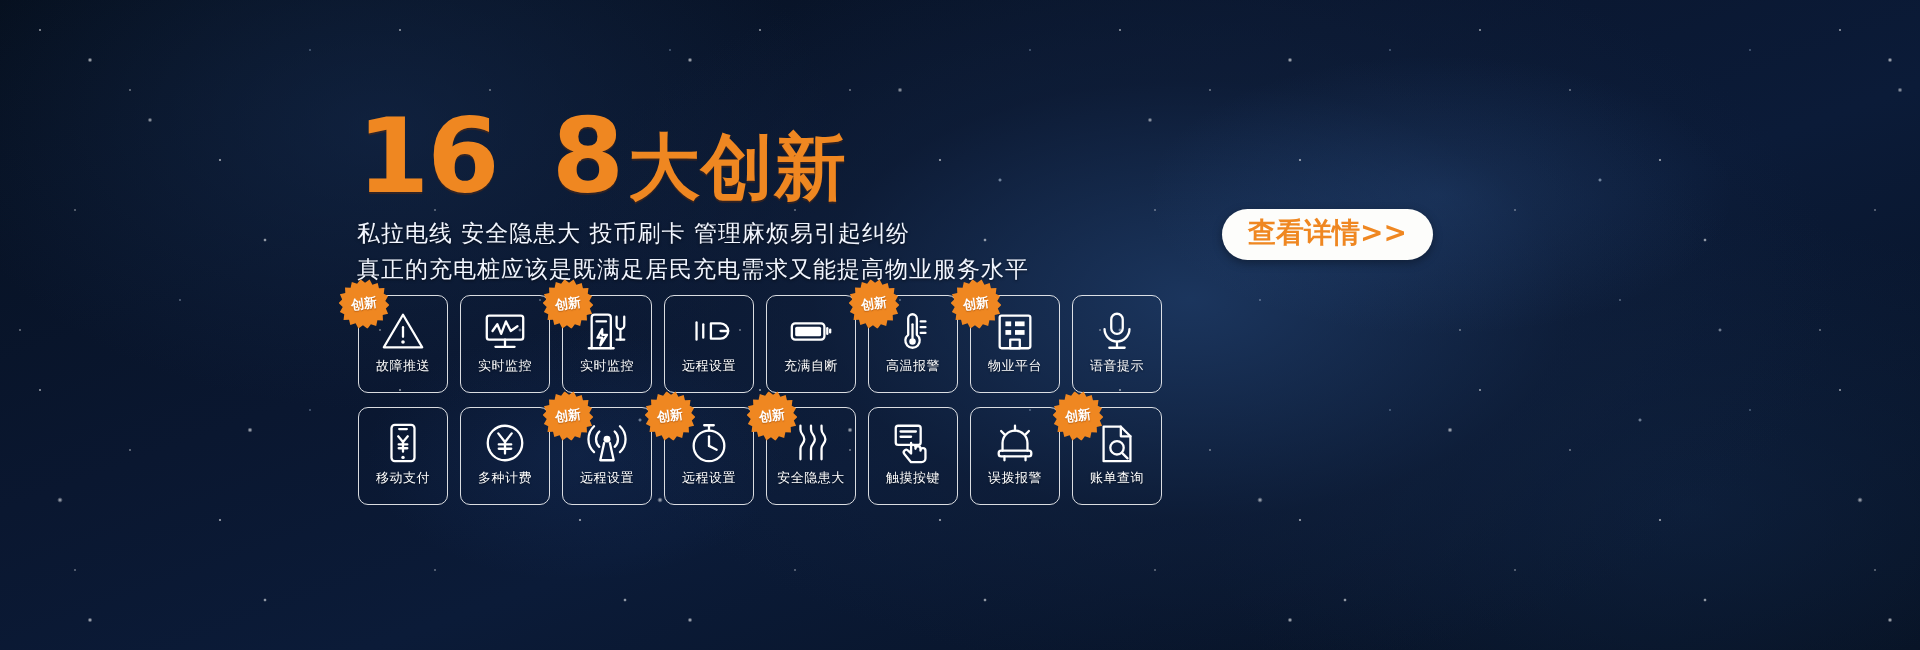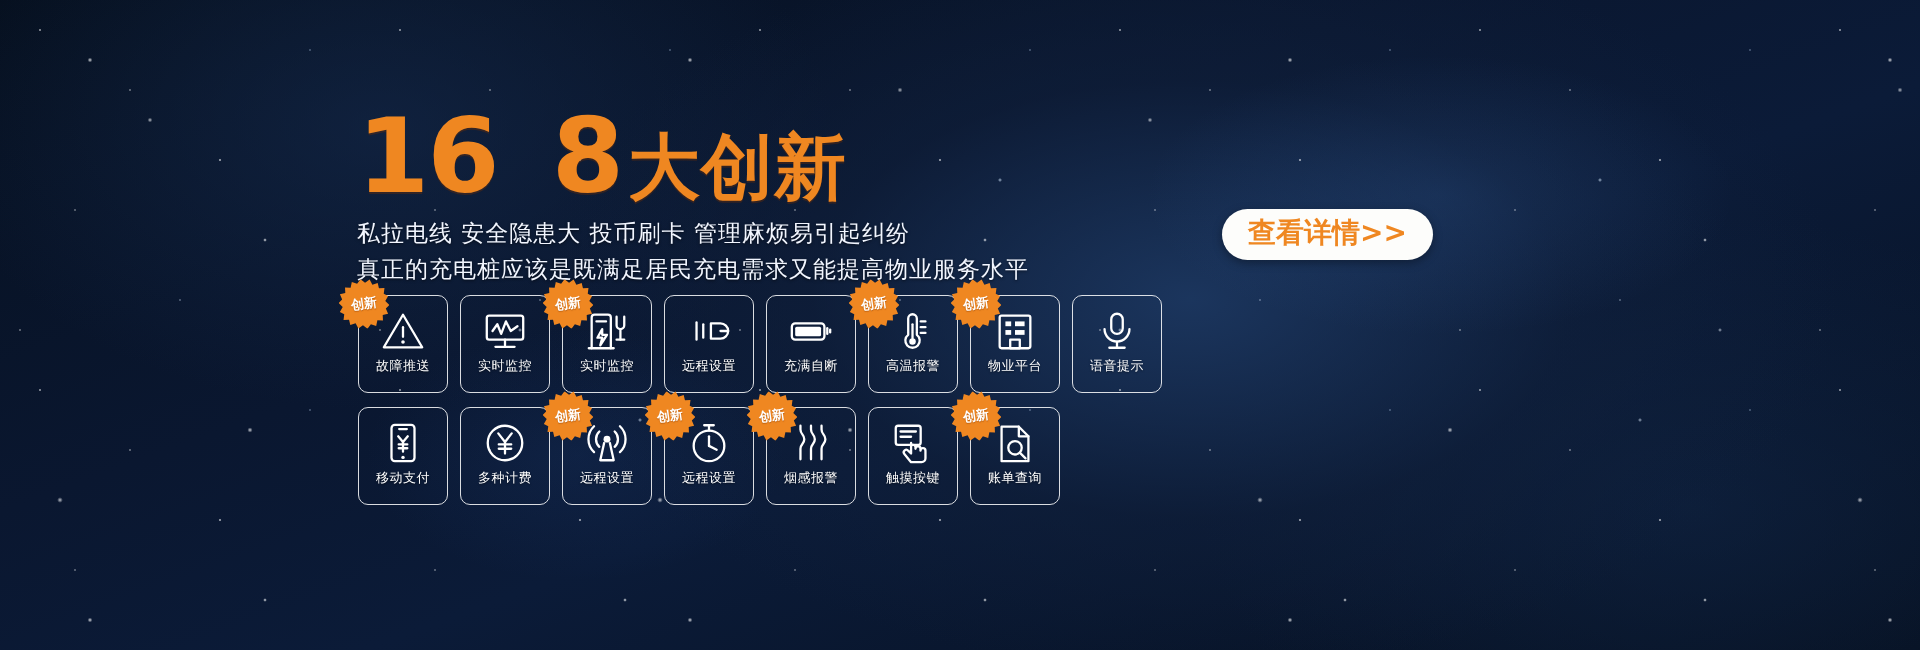--- a/index.html
+++ b/index.html
@@ -329,34 +329,48 @@
         </div>
         <div class="tile">
           <div class="badge">创新</div>
           <div class="ico">
             <svg viewBox="0 0 48 48" width="46" height="46">
               <path fill="none" stroke="currentColor" stroke-width="2.4" stroke-linecap="round" stroke-linejoin="round" d="M13 41 V30 c0 -5 4 -5 4 -10 s-4 -5 -4 -10 V6"></path>
               <path fill="none" stroke="currentColor" stroke-width="2.4" stroke-linecap="round" stroke-linejoin="round" d="M24 41 V30 c0 -5 4 -5 4 -10 s-4 -5 -4 -10 V6"></path>
               <path fill="none" stroke="currentColor" stroke-width="2.4" stroke-linecap="round" stroke-linejoin="round" d="M35 41 V30 c0 -5 4 -5 4 -10 s-4 -5 -4 -10 V6"></path>
             </svg>
           </div>
-          <div class="cap">烟感报警</div>
+          <div class="cap">安全隐患大</div>
         </div>
         <div class="tile">
           <div class="ico">
             <svg viewBox="0 0 48 48" width="46" height="46">
               <rect fill="none" stroke="currentColor" stroke-width="2.4" stroke-linecap="round" stroke-linejoin="round" x="6" y="6" width="26" height="20" rx="2.5"></rect>
               <line fill="none" stroke="currentColor" stroke-width="2.4" stroke-linecap="round" stroke-linejoin="round" x1="11" y1="12" x2="27" y2="12"></line>
               <line fill="none" stroke="currentColor" stroke-width="2.4" stroke-linecap="round" stroke-linejoin="round" x1="11" y1="17.5" x2="22" y2="17.5"></line>
               <path fill="none" stroke="currentColor" stroke-width="2.4" stroke-linecap="round" stroke-linejoin="round" d="M22 24 v11 l-3 -3 a2.6 2.6 0 0 0 -4 3.4 l7 8.6 h11 a4 4 0 0 0 4 -4 v-8 a2.6 2.6 0 0 0 -5.2 0 v-2 a2.6 2.6 0 0 0 -5.2 0 v-1.5 a2.6 2.6 0 0 0 -4.6 -1.6"></path>
             </svg>
           </div>
           <div class="cap">触摸按键</div>
         </div>
         <div class="tile">
+          <div class="ico">
+            <svg viewBox="0 0 48 48" width="46" height="46">
+              <path fill="none" stroke="currentColor" stroke-width="2.4" stroke-linecap="round" stroke-linejoin="round" d="M11 32 V24 a13 13 0 0 1 26 0 v8"></path>
+              <rect fill="none" stroke="currentColor" stroke-width="2.4" stroke-linecap="round" stroke-linejoin="round" x="7" y="32" width="34" height="6" rx="2.5"></rect>
+              <line fill="none" stroke="currentColor" stroke-width="2.4" stroke-linecap="round" stroke-linejoin="round" x1="24" y1="11" x2="24" y2="6"></line>
+              <line fill="none" stroke="currentColor" stroke-width="2.4" stroke-linecap="round" stroke-linejoin="round" x1="13" y1="15" x2="9.5" y2="11.5"></line>
+              <line fill="none" stroke="currentColor" stroke-width="2.4" stroke-linecap="round" stroke-linejoin="round" x1="35" y1="15" x2="38.5" y2="11.5"></line>
+              <line fill="none" stroke="currentColor" stroke-width="2.4" stroke-linecap="round" stroke-linejoin="round" x1="13" y1="38" x2="13" y2="42"></line>
+              <line fill="none" stroke="currentColor" stroke-width="2.4" stroke-linecap="round" stroke-linejoin="round" x1="35" y1="38" x2="35" y2="42"></line>
+            </svg>
+          </div>
+          <div class="cap">误拨报警</div>
+        </div>
+        <div class="tile">
           <div class="badge">创新</div>
           <div class="ico">
             <svg viewBox="0 0 48 48" width="46" height="46">
               <path fill="none" stroke="currentColor" stroke-width="2.4" stroke-linecap="round" stroke-linejoin="round" d="M10 43 V7 h18 l10 10 v26 z"></path>
               <path fill="none" stroke="currentColor" stroke-width="2.4" stroke-linecap="round" stroke-linejoin="round" d="M28 7 v10 h10"></path>
               <circle fill="none" stroke="currentColor" stroke-width="2.4" stroke-linecap="round" stroke-linejoin="round" cx="24" cy="29" r="7"></circle>
               <line fill="none" stroke="currentColor" stroke-width="2.4" stroke-linecap="round" stroke-linejoin="round" x1="29.5" y1="34.5" x2="35" y2="40"></line>
             </svg>
           </div>
           <div class="cap">账单查询</div>

